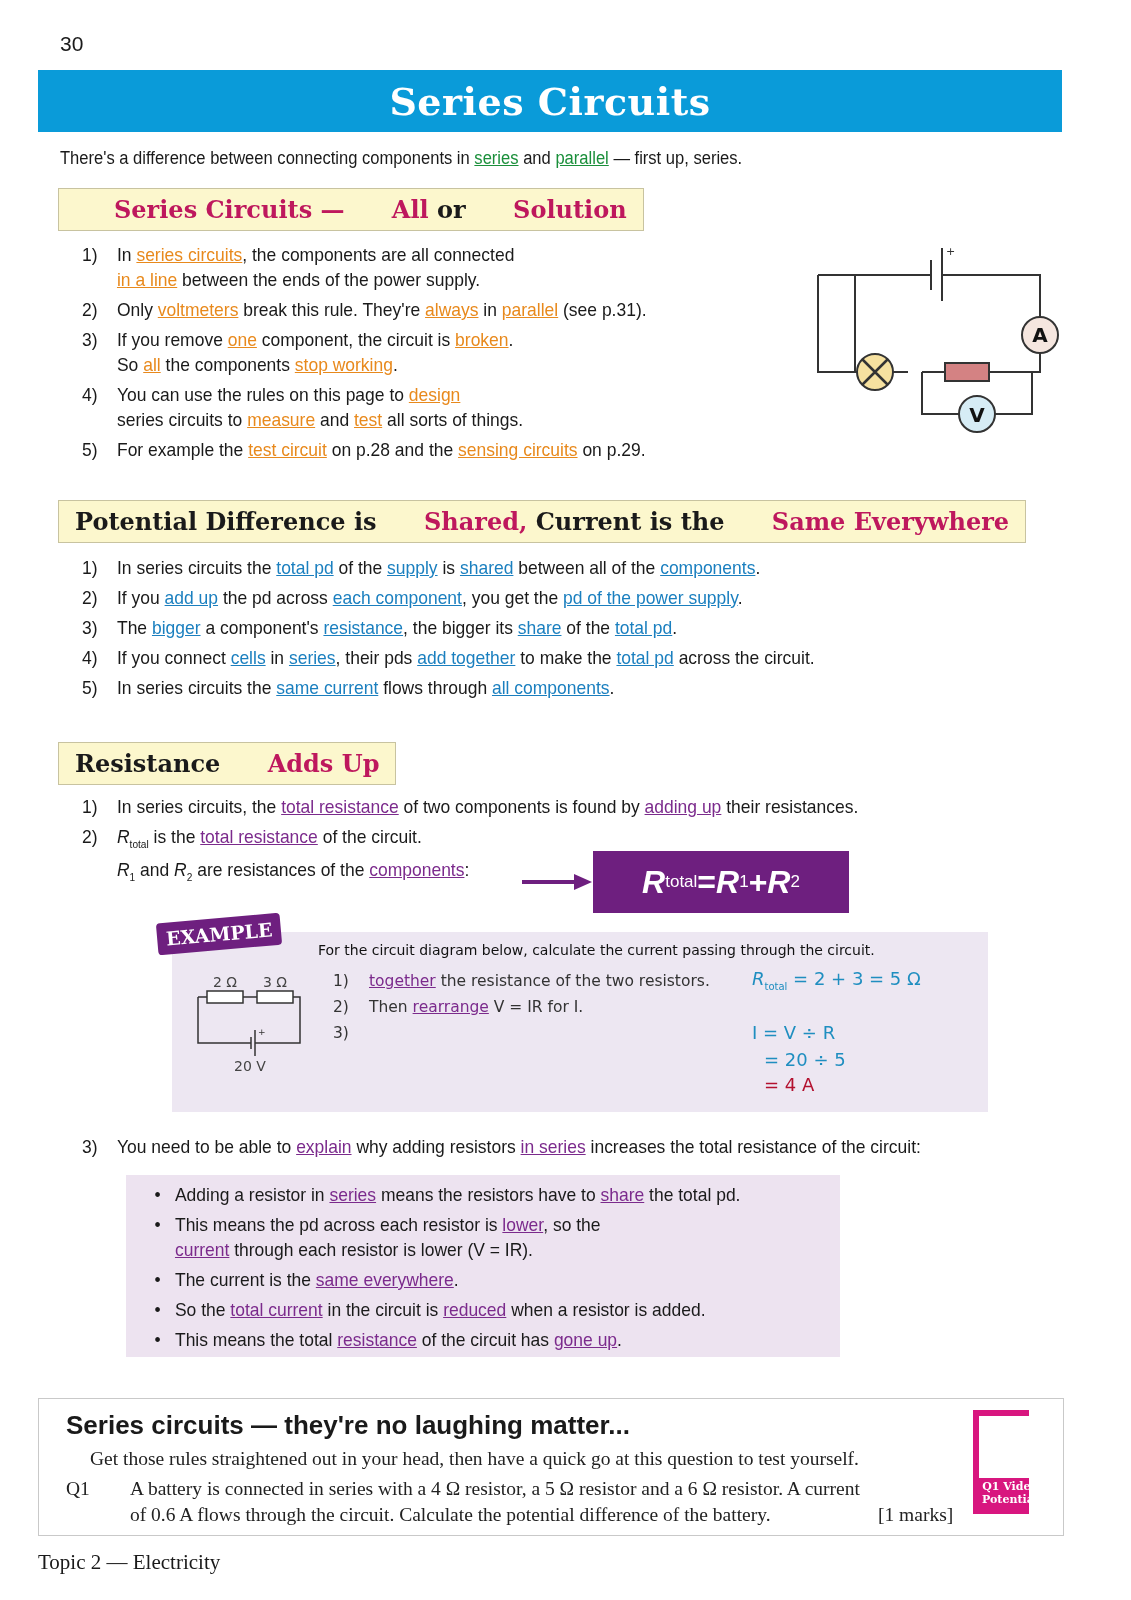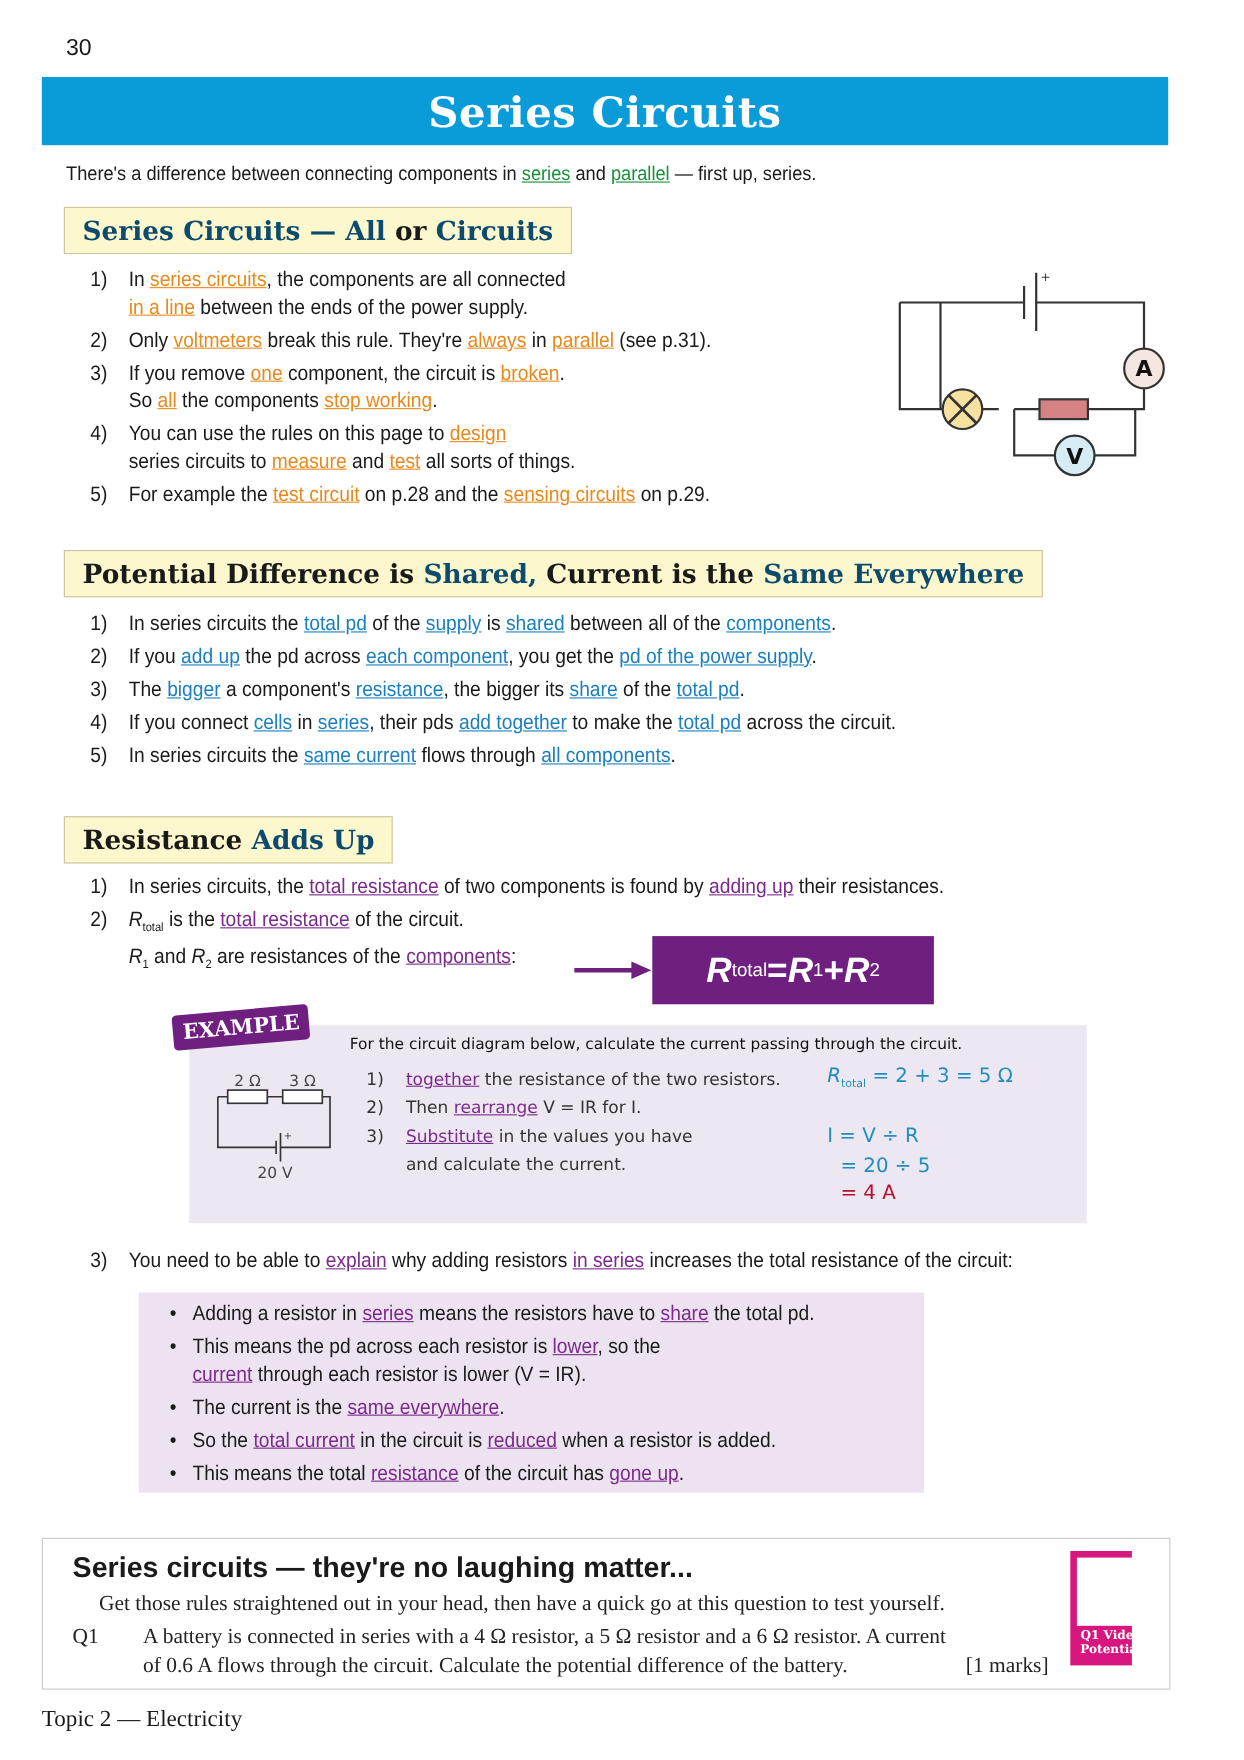--- a/index.html
+++ b/index.html
@@ -8,21 +8,21 @@
     .abs { position: absolute; }
     .page-num { left: 60px; top: 32px; font-size: 21px; font-family: "Liberation Sans", sans-serif; }
     .title-banner { left: 38px; top: 70px; width: 1024px; height: 62px; background: #0a9bd9;
                     display: flex; align-items: center; justify-content: center; }
     .title-banner span { color: #ffffff; font-family: "DejaVu Serif", serif; font-weight: bold; font-size: 38px; letter-spacing: 0.5px; }
     .intro { left: 60px; top: 148px; font-size: 18px; transform: scaleX(0.92); transform-origin: left; white-space: nowrap; }
     .u-green { color: #1a8f3a; text-decoration: underline; }
     .u-orange { color: #e8891c; text-decoration: underline; }
     .u-blue { color: #1a7fbf; text-decoration: underline; }
     .u-purple { color: #7b2a8c; text-decoration: underline; }
-    .red { color: #0c4a6e; }
+    .red { color: #be185d; margin-left: 39px; }
     .sec-head { background: #fcf7cd; border: 1px solid #c8c3a0; font-family: "DejaVu Serif", serif; font-weight: bold;
                 font-size: 24px; padding: 6px 16px; white-space: nowrap; }
     .sec-head .dk { color: #1a1a1a; }
     .list { font-size: 19px; line-height: 30px; white-space: nowrap; transform: scaleX(0.92); transform-origin: left; }
     .list .row { display: flex; }
     .list .num { width: 38px; flex: none; }
     .list .cont { line-height: 25px; padding-top: 2px; padding-bottom: 3px; }
     .formula-box { left: 593px; top: 851px; width: 256px; height: 62px; background: #6e1f7f;
                    color: #fff; font-family: "Liberation Sans", sans-serif; font-style: italic; font-weight: bold;
                    font-size: 32px; display: flex; align-items: center; justify-content: center; }
@@ -55,21 +55,21 @@
 
 <div class="abs title-banner">
   <span>Series Circuits</span>
 </div>
 
 <div class="abs intro">
   <span>There's a difference between connecting components in </span><span class="u-green">series</span><span> and </span><span class="u-green">parallel</span><span> — first up, series.</span>
 </div>
 
 <div class="abs sec-head" style="left:58px; top:188px;">
-  <span class="red">Series Circuits — </span><span class="red">All</span><span class="dk"> or </span><span class="red">Circuits</span>
+  <span class="red">Series Circuits — </span><span class="red">All</span><span class="dk"> or </span><span class="red">Solution</span>
 </div>
 
 <div class="abs list" style="left:82px; top:240px;">
   <div class="row">
     <span class="num">1)</span>
     <div class="cont">
       <div><span>In </span><span class="u-orange">series circuits</span><span>, the components are all connected</span></div>
       <div><span class="u-orange">in a line</span><span> between the ends of the power supply.</span></div>
     </div>
   </div>
@@ -199,24 +199,20 @@
     <div>
       <div><span class="u-purple">together</span><span> the resistance of the two resistors.</span></div>
       </div>
   </div>
   <div style="display:flex">
     <span style="width:36px">2)</span>
     <div><span>Then </span><span class="u-purple">rearrange</span><span> V = IR for I.</span></div>
   </div>
   <div style="display:flex">
     <span style="width:36px">3)</span>
-    <div>
-        <div><span class="u-purple">Substitute</span><span> in the values you have</span></div>
-      <div><span>and calculate the current.</span></div>
-      </div>
   </div>
 </div>
 
 <div class="abs ex-calc" style="left:752px; top:968px;"><i>R</i><sub style="font-size:10px">total</sub><span> = 2 + 3 = 5 Ω</span></div>
 <div class="abs ex-calc" style="left:752px; top:1022px;">I = V ÷ R</div>
 <div class="abs ex-calc" style="left:764px; top:1049px;">= 20 ÷ 5</div>
 <div class="abs ex-calc ex-ans" style="left:764px; top:1074px;">= 4 A</div>
 
 <div class="abs list" style="left:82px; top:1132px;">
   <div class="row">

